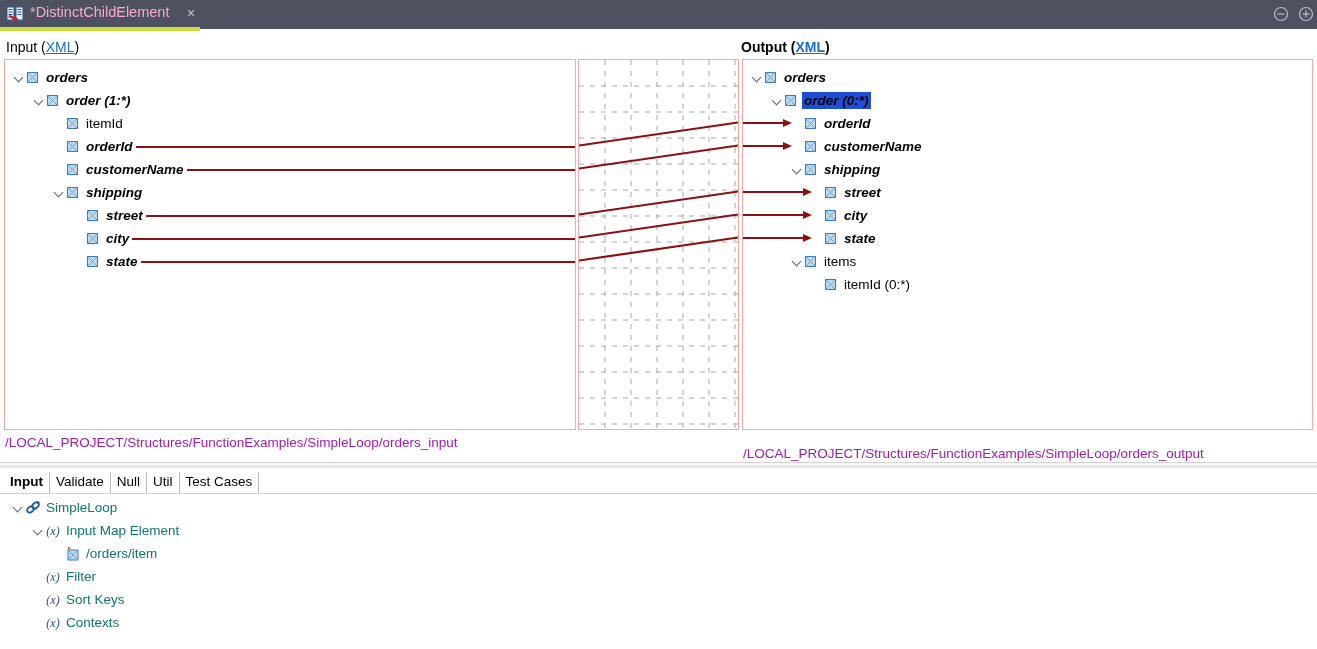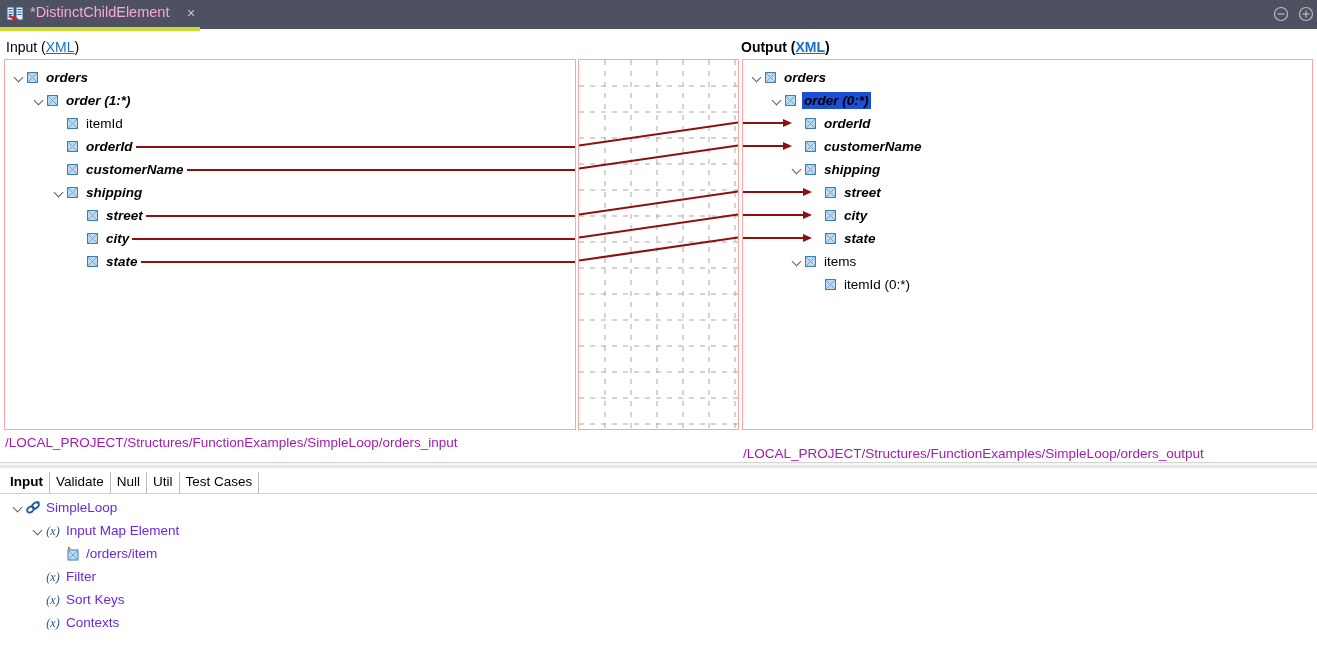--- a/index.html
+++ b/index.html
@@ -134,21 +134,21 @@
     white-space: nowrap; cursor: pointer;
   }
   .btab.active { font-weight: bold; }
 
   
   #bottom-tree { position: absolute; left: 0; top: 496px; width: 1317px; height: 153px; }
   .brow {
     position: absolute; left: 0; height: 23px; width: 100%;
     display: flex; align-items: center; white-space: nowrap;
   }
-  .brow .blbl { font-size: 13.5px; color: #6d28d9; }
+  .brow .blbl { font-size: 13.5px; color: #0f766e; }
   .bicon { width: 16px; height: 16px; flex: 0 0 16px; margin-right: 5px; }
 </style>
 </head>
 <body>
 
 <div id="titlebar">
   <span id="tab-icon">
     <svg width="19" height="18" viewBox="0 0 19 18">
       <rect x="1" y="2" width="7" height="13" fill="#e8eef5" stroke="#2a5d9e" stroke-width="1"></rect>
       <line x1="2.5" y1="4.5" x2="6.5" y2="4.5" stroke="#2a5d9e" stroke-width="1"></line>

